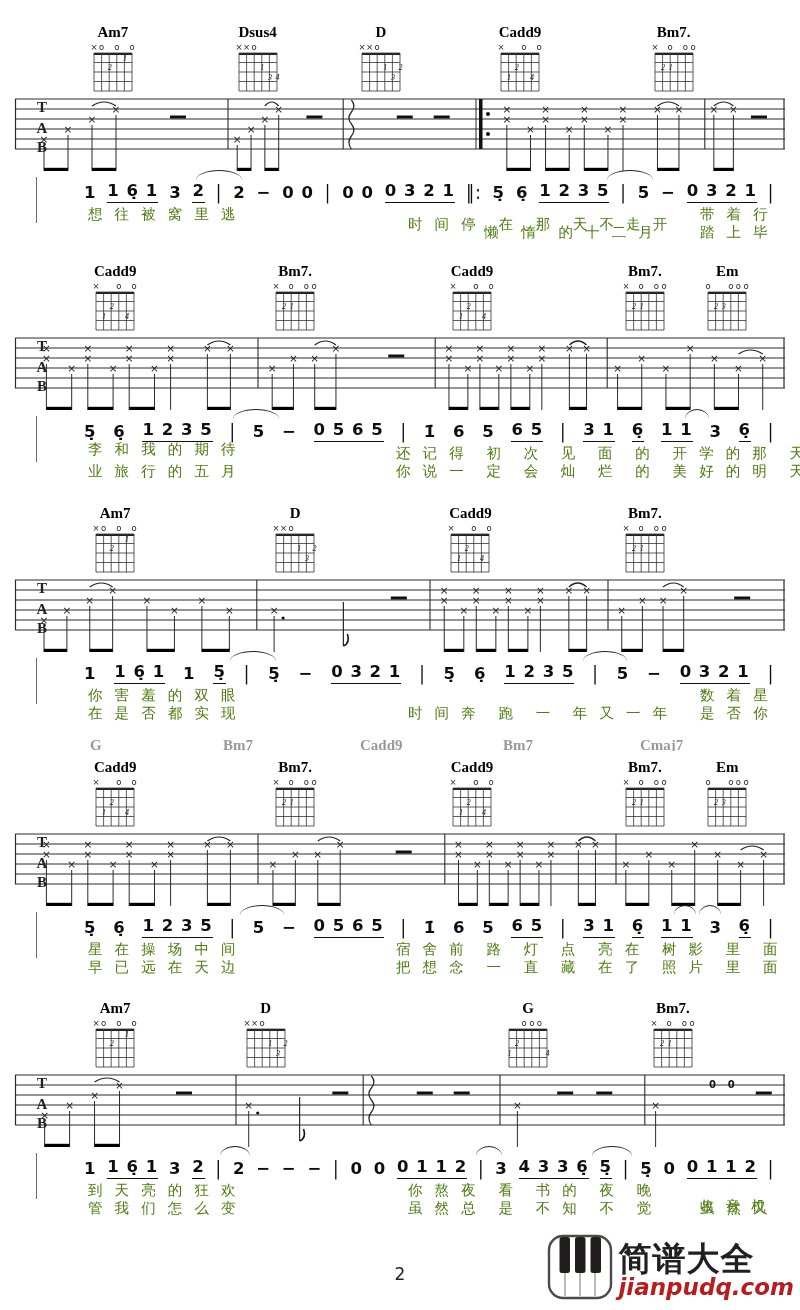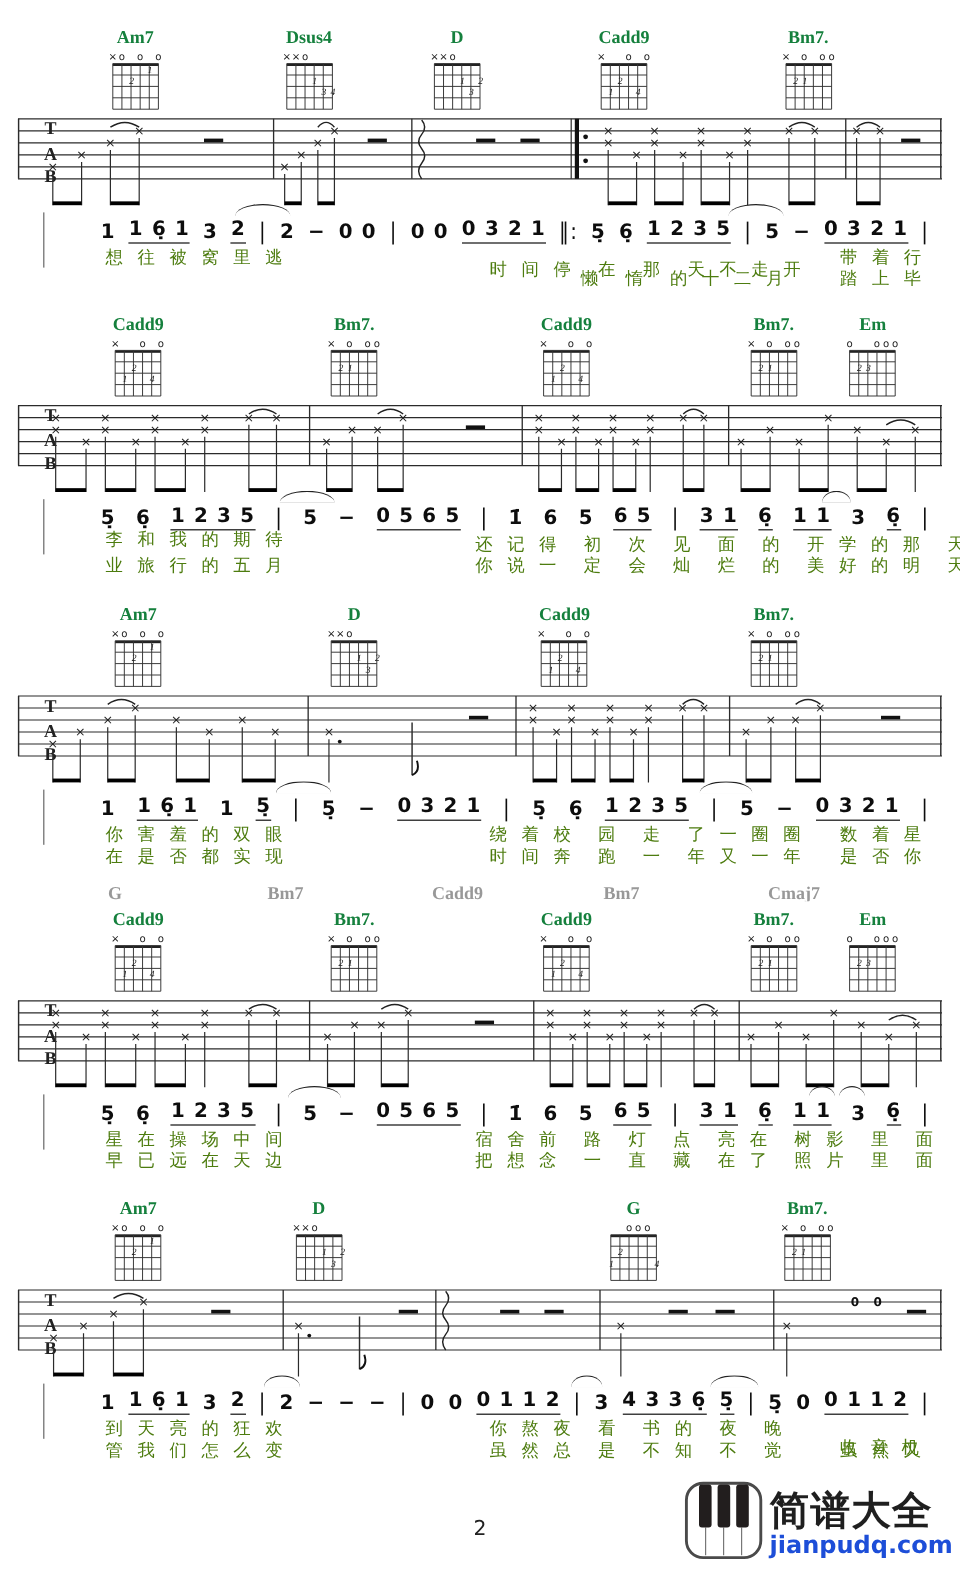--- a/index.html
+++ b/index.html
@@ -1,21 +1,21 @@
 <!DOCTYPE html>
 <html><head>
 <meta charset="utf-8">
 <style>
   html,body{margin:0;padding:0;background:#fff;}
   body{width:800px;height:1310px;position:relative;overflow:hidden;
        font-family:"DejaVu Sans",sans-serif;color:#111;}
   .system{position:absolute;left:0;width:800px;height:224px;}
   .chord{position:absolute;top:0;width:46px;text-align:center;}
   .chord .nm{font-family:"Liberation Serif",serif;font-weight:bold;font-size:15px;
-             line-height:15px;color:#15803d;white-space:nowrap;}
+             line-height:15px;color:#000000;white-space:nowrap;}
   .chord svg{display:block;margin:1px auto 0;}
   .staffsvg{position:absolute;left:0;top:70px;width:800px;height:92px;}
   .notation{position:absolute;left:10.5%;right:3.2%;top:150px;height:28px;
             display:flex;justify-content:space-between;align-items:flex-end;
             font-weight:bold;font-size:16.5px;color:#0d0d0d;}
   .tok{white-space:pre;letter-spacing:1px;line-height:20px;}
   .tok.u{border-bottom:1.7px solid #111;padding-bottom:1px;}
   .tok.bar{font-weight:400;transform:scaleY(1.15);}
   .tie{position:absolute;height:9px;border-top:1.5px solid #222;
        border-radius:50% 50% 0 0 / 100% 100% 0 0;top:-5px;}
@@ -24,22 +24,22 @@
        white-space:pre;color:#4d7c0f;}
   .faintrow{position:absolute;top:737px;left:0;width:800px;height:14px;
             overflow:hidden;opacity:.6;}
   .faintrow span{position:absolute;top:0;font-family:"Liberation Serif",serif;
                  font-weight:bold;font-size:15px;color:#555;}
   .pageno{position:absolute;top:1264px;left:0;width:800px;text-align:center;
           font-size:17px;color:#222;}
   .logo{position:absolute;top:1233px;right:6px;display:flex;align-items:center;gap:5px;}
   .logo .txt{display:flex;flex-direction:column;align-items:flex-start;}
   .logo .t1{font-weight:bold;font-size:33px;line-height:36px;letter-spacing:1px;color:#1f1f1f;}
-  .logo .t2{font-size:20px;line-height:20px;font-weight:600;color:#1d4ed8;
-            font-family:"DejaVu Sans",sans-serif;}
+  .logo .t2{font-size:23px;line-height:20px;font-weight:600;color:#b91c1c;
+            font-family:"DejaVu Sans",sans-serif;font-style:italic;}
 </style>
 </head>
 <body>
 
 <div class="faintrow" id="faintrow">
     <span style="left: 90px;">G</span>
     <span style="left: 223px;">Bm7</span>
     <span style="left: 360px;">Cadd9</span>
     <span style="left: 503px;">Bm7</span>
     <span style="left: 640px;">Cmaj7</span>
@@ -729,21 +729,20 @@
       <span class="tok u">1 2 3 5</span>
       <span class="tok bar">|</span>
       <span class="tok">5</span>
       <span class="tok">−</span>
       <span class="tok u">0 3 2 1</span>
       <span class="tok bar">|</span>
       <span class="tie" style="left: 21.0892%; width: 46px;"></span>
       <span class="tie" style="left: 72.3059%; width: 44px;"></span>
     </div>
     <span class="lyr" style="left: 11%; top: 180px;">你 害 羞 的 双 眼</span>
-    <span class="lyr" style="left: 51%; top: 180px;">绕 着 校  园  走  了 一 圈 圈</span>
     <span class="lyr" style="left: 87.5%; top: 180px;">数 着 星</span>
     <span class="lyr" style="left: 11%; top: 198px;">在 是 否 都 实 现</span>
     <span class="lyr" style="left: 51%; top: 198px;">时 间 奔  跑  一  年 又 一 年</span>
     <span class="lyr" style="left: 87.5%; top: 198px;">是 否 你</span>
   </div>
 <div class="system" style="top: 760px;">
     <div class="chord" style="left: calc(14.4% - 23px);">
       <div class="nm">Cadd9</div>
       <svg width="46" height="52">
         <text x="4" y="9" text-anchor="middle" font-size="8.5" fill="#222">×</text>

